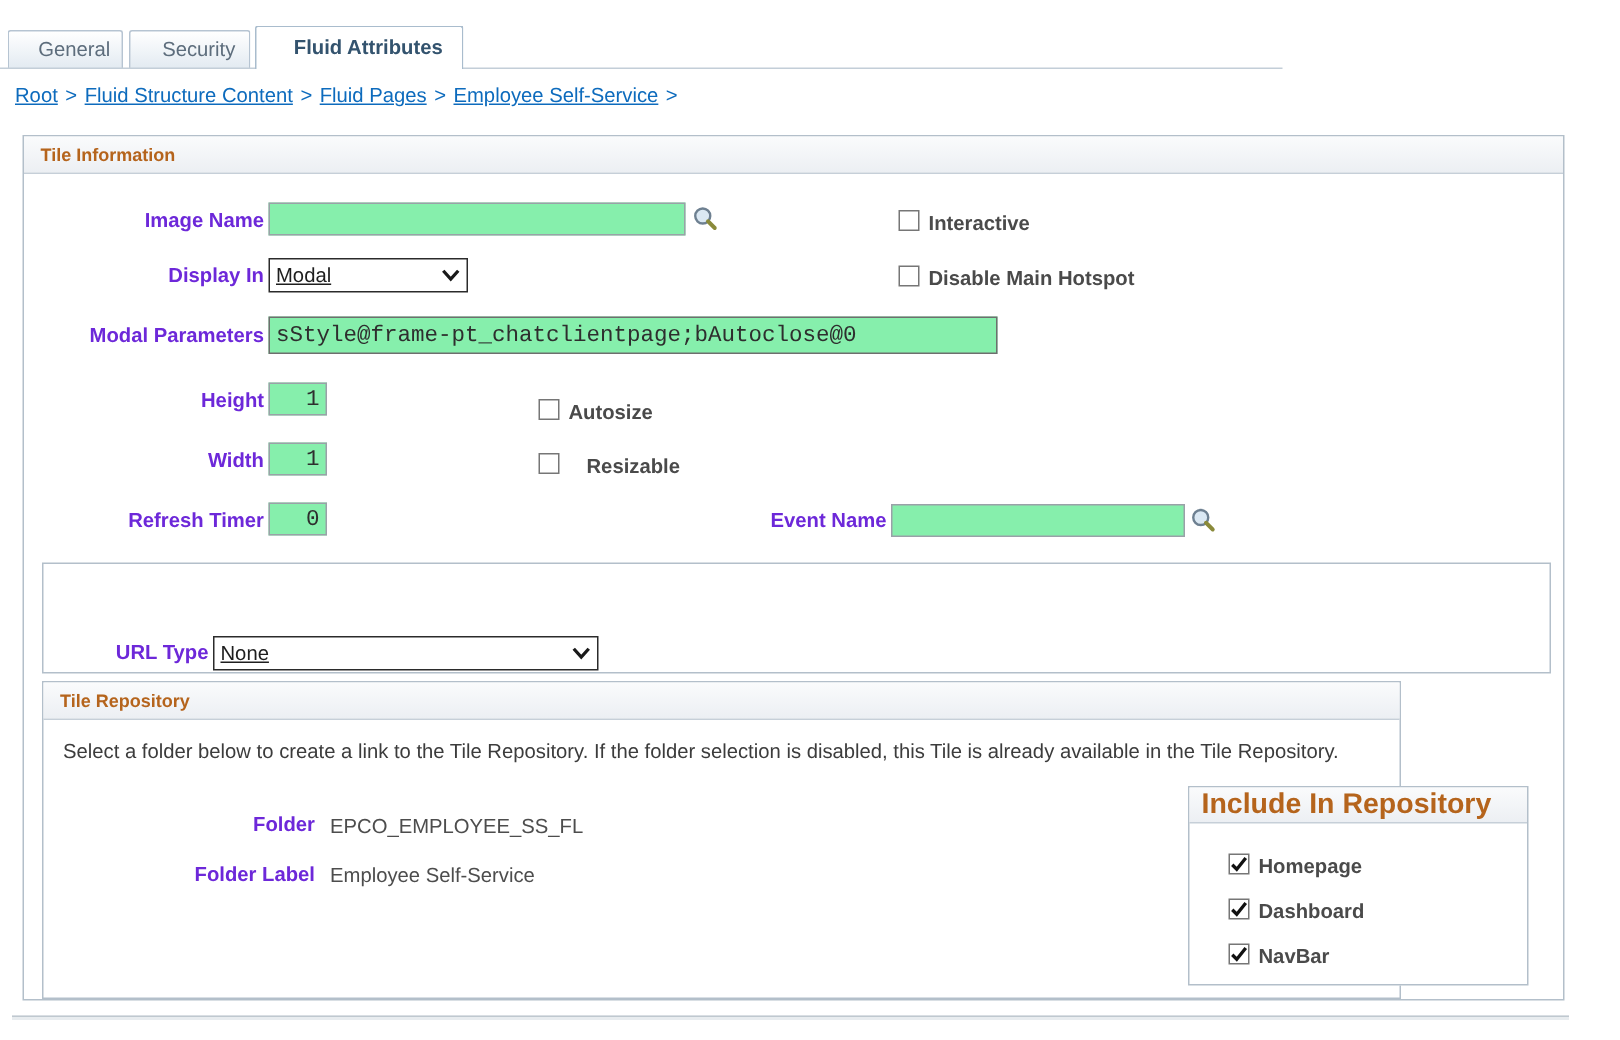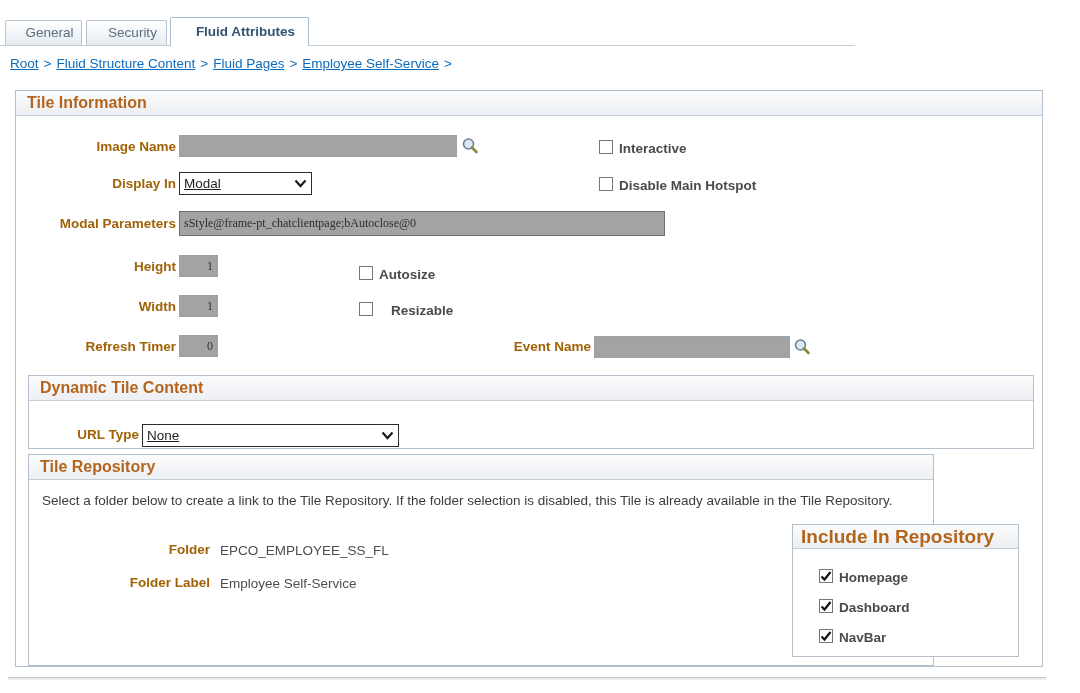--- a/index.html
+++ b/index.html
@@ -15,26 +15,26 @@
   .tabline { position:absolute; top:45px; left:0; width:855px; height:1px; background:#c3ced8; z-index:2; }
 
   
   .crumbs { position:absolute; left:10px; top:56px; font-size:13.5px; }
   .crumbs a { color:#0d6bbd; text-decoration:underline; cursor:pointer; }
   .crumbs .sep { color:#0d6bbd; margin:0 5px; }
 
   
   .gbox { position:absolute; border:1px solid #b3bfca; background:#ffffff; }
   .ghead { height:25px; background:linear-gradient(#fafbfc,#eceff3); border-bottom:1px solid #c6cfd8;
-    color:#b5641c; font-weight:bold; font-size:16px; line-height:24px; padding-left:11px; }
+    color:#b5641c; font-weight:bold; font-size:12px; line-height:24px; padding-left:11px; }
   .ghead.small { height:24px; font-size:19px; line-height:23px; padding-left:8px; }
 
-  .flabel { position:absolute; text-align:right; font-weight:bold; color:#a16207; white-space:nowrap; }
-  .tin { position:absolute; border:1px solid #9aa1a8; background:#a3a3a3; color:#2e2e2e;
-    font-family:Liberation Serif, serif; font-size:12px; padding:0 4px; }
+  .flabel { position:absolute; text-align:right; font-weight:bold; color:#6d28d9; white-space:nowrap; }
+  .tin { position:absolute; border:1px solid #9aa1a8; background:#86efac; color:#2e2e2e;
+    font-family:Liberation Mono, monospace; font-size:15px; padding:0 4px; }
   .tin.num { text-align:right; }
   .sel { position:absolute; border:1px solid #2b2b2b; background:#fff; display:flex;
     align-items:center; padding:0 4px; cursor:pointer; }
   .sel .val { flex:1; color:#1e1e1e;text-decoration:underline; }
   .cb { position:absolute; width:14px; height:14px; border:1px solid #767676; background:#fff;
     cursor:pointer; display:flex; align-items:center; justify-content:center; }
   .cblabel { position:absolute; font-weight:bold; color:#4a4a4a; white-space:nowrap; }
   .plain { position:absolute; color:#4d4d4d; white-space:nowrap; }
   .desc { position:absolute; color:#3c3c3c; white-space:nowrap; }
   .mag { position:absolute; cursor:pointer; }
@@ -101,21 +101,20 @@
   <div class="flabel" style="left:0;top:248px;width:160px;">Refresh Timer</div>
   <input class="tin num" style="left: 163px; top: 244px; width: 39px; height: 22px;" value="0">
   <div class="flabel" style="left:420px;top:248px;width:155px;">Event Name</div>
   <input class="tin" style="left: 578px; top: 245px; width: 196px; height: 22px;" value="">
   <svg class="mag" style="left:777px;top:247px;" width="18" height="18" viewBox="0 0 18 18">
     <circle cx="7.5" cy="7" r="5" fill="#dbe8f3" stroke="#6e8091" stroke-width="1.6"></circle>
     <line x1="11" y1="10.5" x2="15.5" y2="15" stroke="#8a8a3a" stroke-width="2.6" stroke-linecap="round"></line>
   </svg>
 
   <div class="gbox" style="left:12px;top:284px;width:1006px;height:74px;">
-    <div class="ghead">Dynamic Tile Content</div>
     <div class="flabel" style="left:0;top:51px;width:110px;">URL Type</div>
     <div class="sel" style="left:113px;top:48px;width:257px;height:23px;">
       <span class="val">None</span>
       <svg width="13" height="9" viewBox="0 0 13 9">
           <polyline points="1.5,1.5 6.5,7 11.5,1.5" fill="none" stroke="#1a1a1a" stroke-width="2.2"></polyline>
         </svg>
     </div>
   </div>
 
   <div class="gbox" style="left:12px;top:363px;width:906px;height:212px;">

